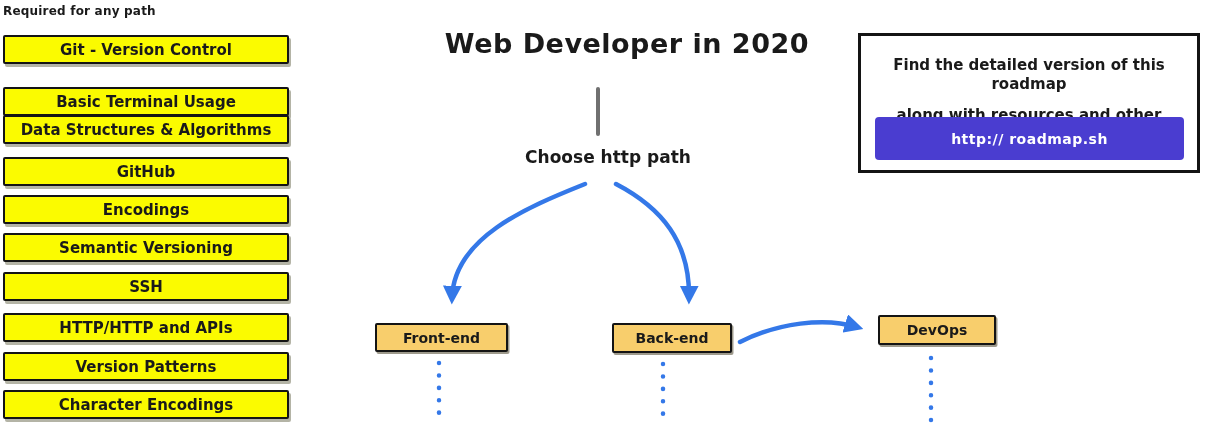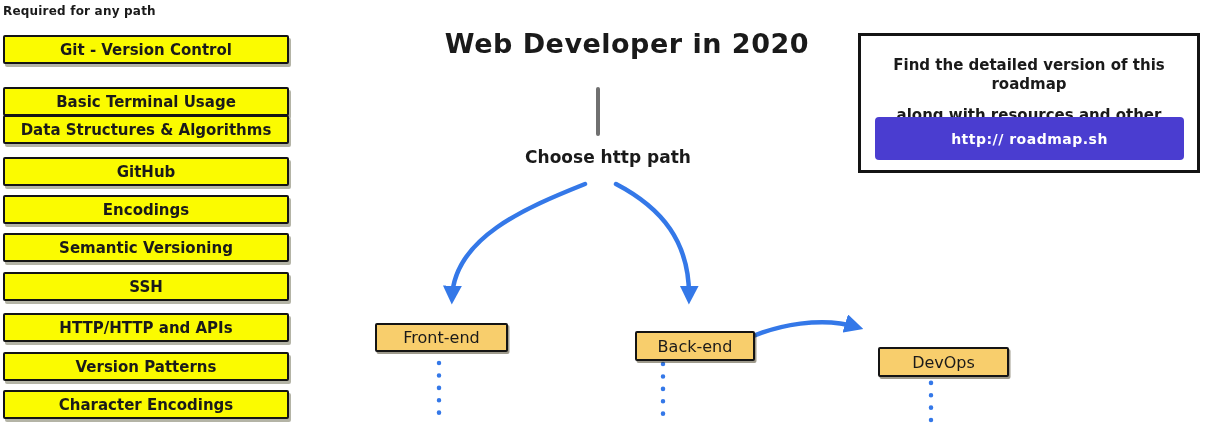--- a/index.html
+++ b/index.html
@@ -72,28 +72,28 @@
   
   .node-box {
     position: absolute;
     background: #F8CE6C;
     border: 2.5px solid #141414;
     border-radius: 2px;
     box-shadow: 1.5px 2px 0 rgba(40, 30, 0, 0.45);
     display: flex;
     align-items: center;
     justify-content: center;
-    font-size: 16px;
-    font-weight: 400;
+    font-size: 14px;
+    font-weight: 700;
     cursor: pointer;
     z-index: 2;
   }
   #node-frontend { left: 375px; top: 323px; width: 133px; height: 29px; }
-  #node-backend  { left: 612px; top: 331px; width: 120px; height: 30px; margin-left: 23px; }
-  #node-devops   { left: 878px; top: 315px; width: 131px; height: 30px; margin-top: 32px; }
+  #node-backend  { left: 612px; top: 323px; width: 120px; height: 30px; }
+  #node-devops   { left: 878px; top: 315px; width: 118px; height: 30px; }
 
   
   .info-box {
     position: absolute;
     left: 858px; top: 33px;
     width: 342px; height: 140px;
     background: #ffffff;
     border: 3px solid #141414;
     z-index: 2;
   }

